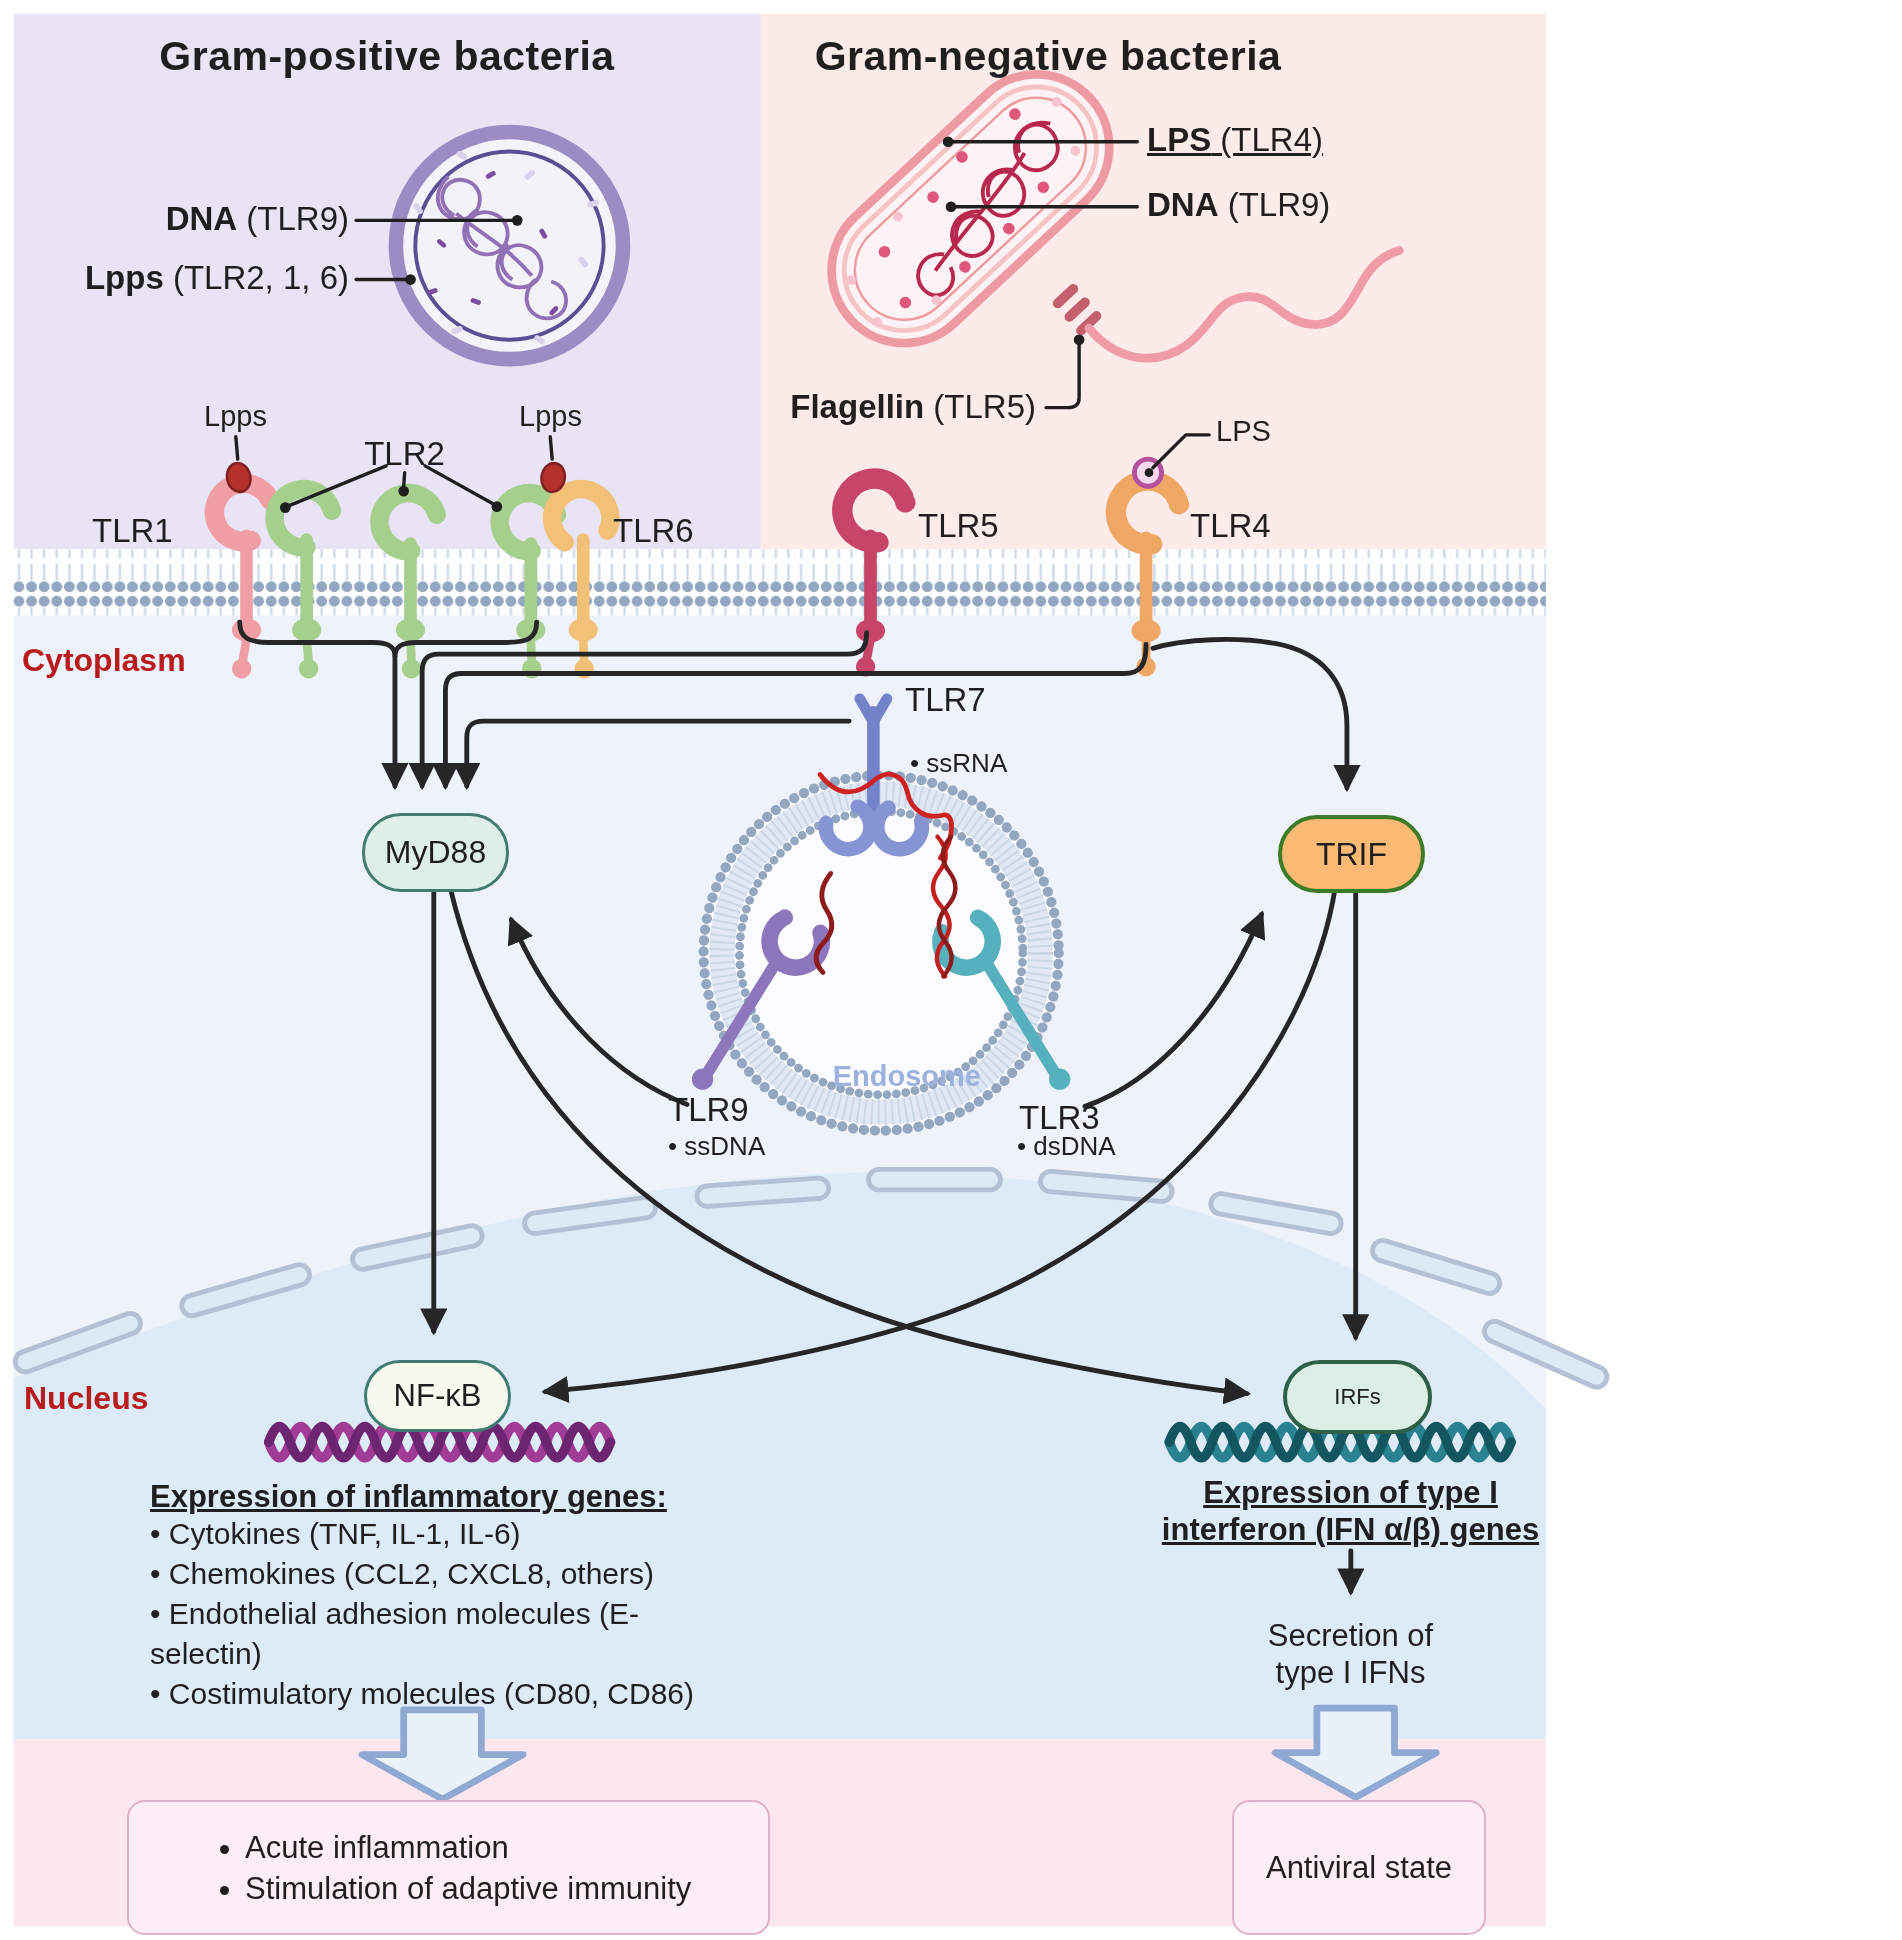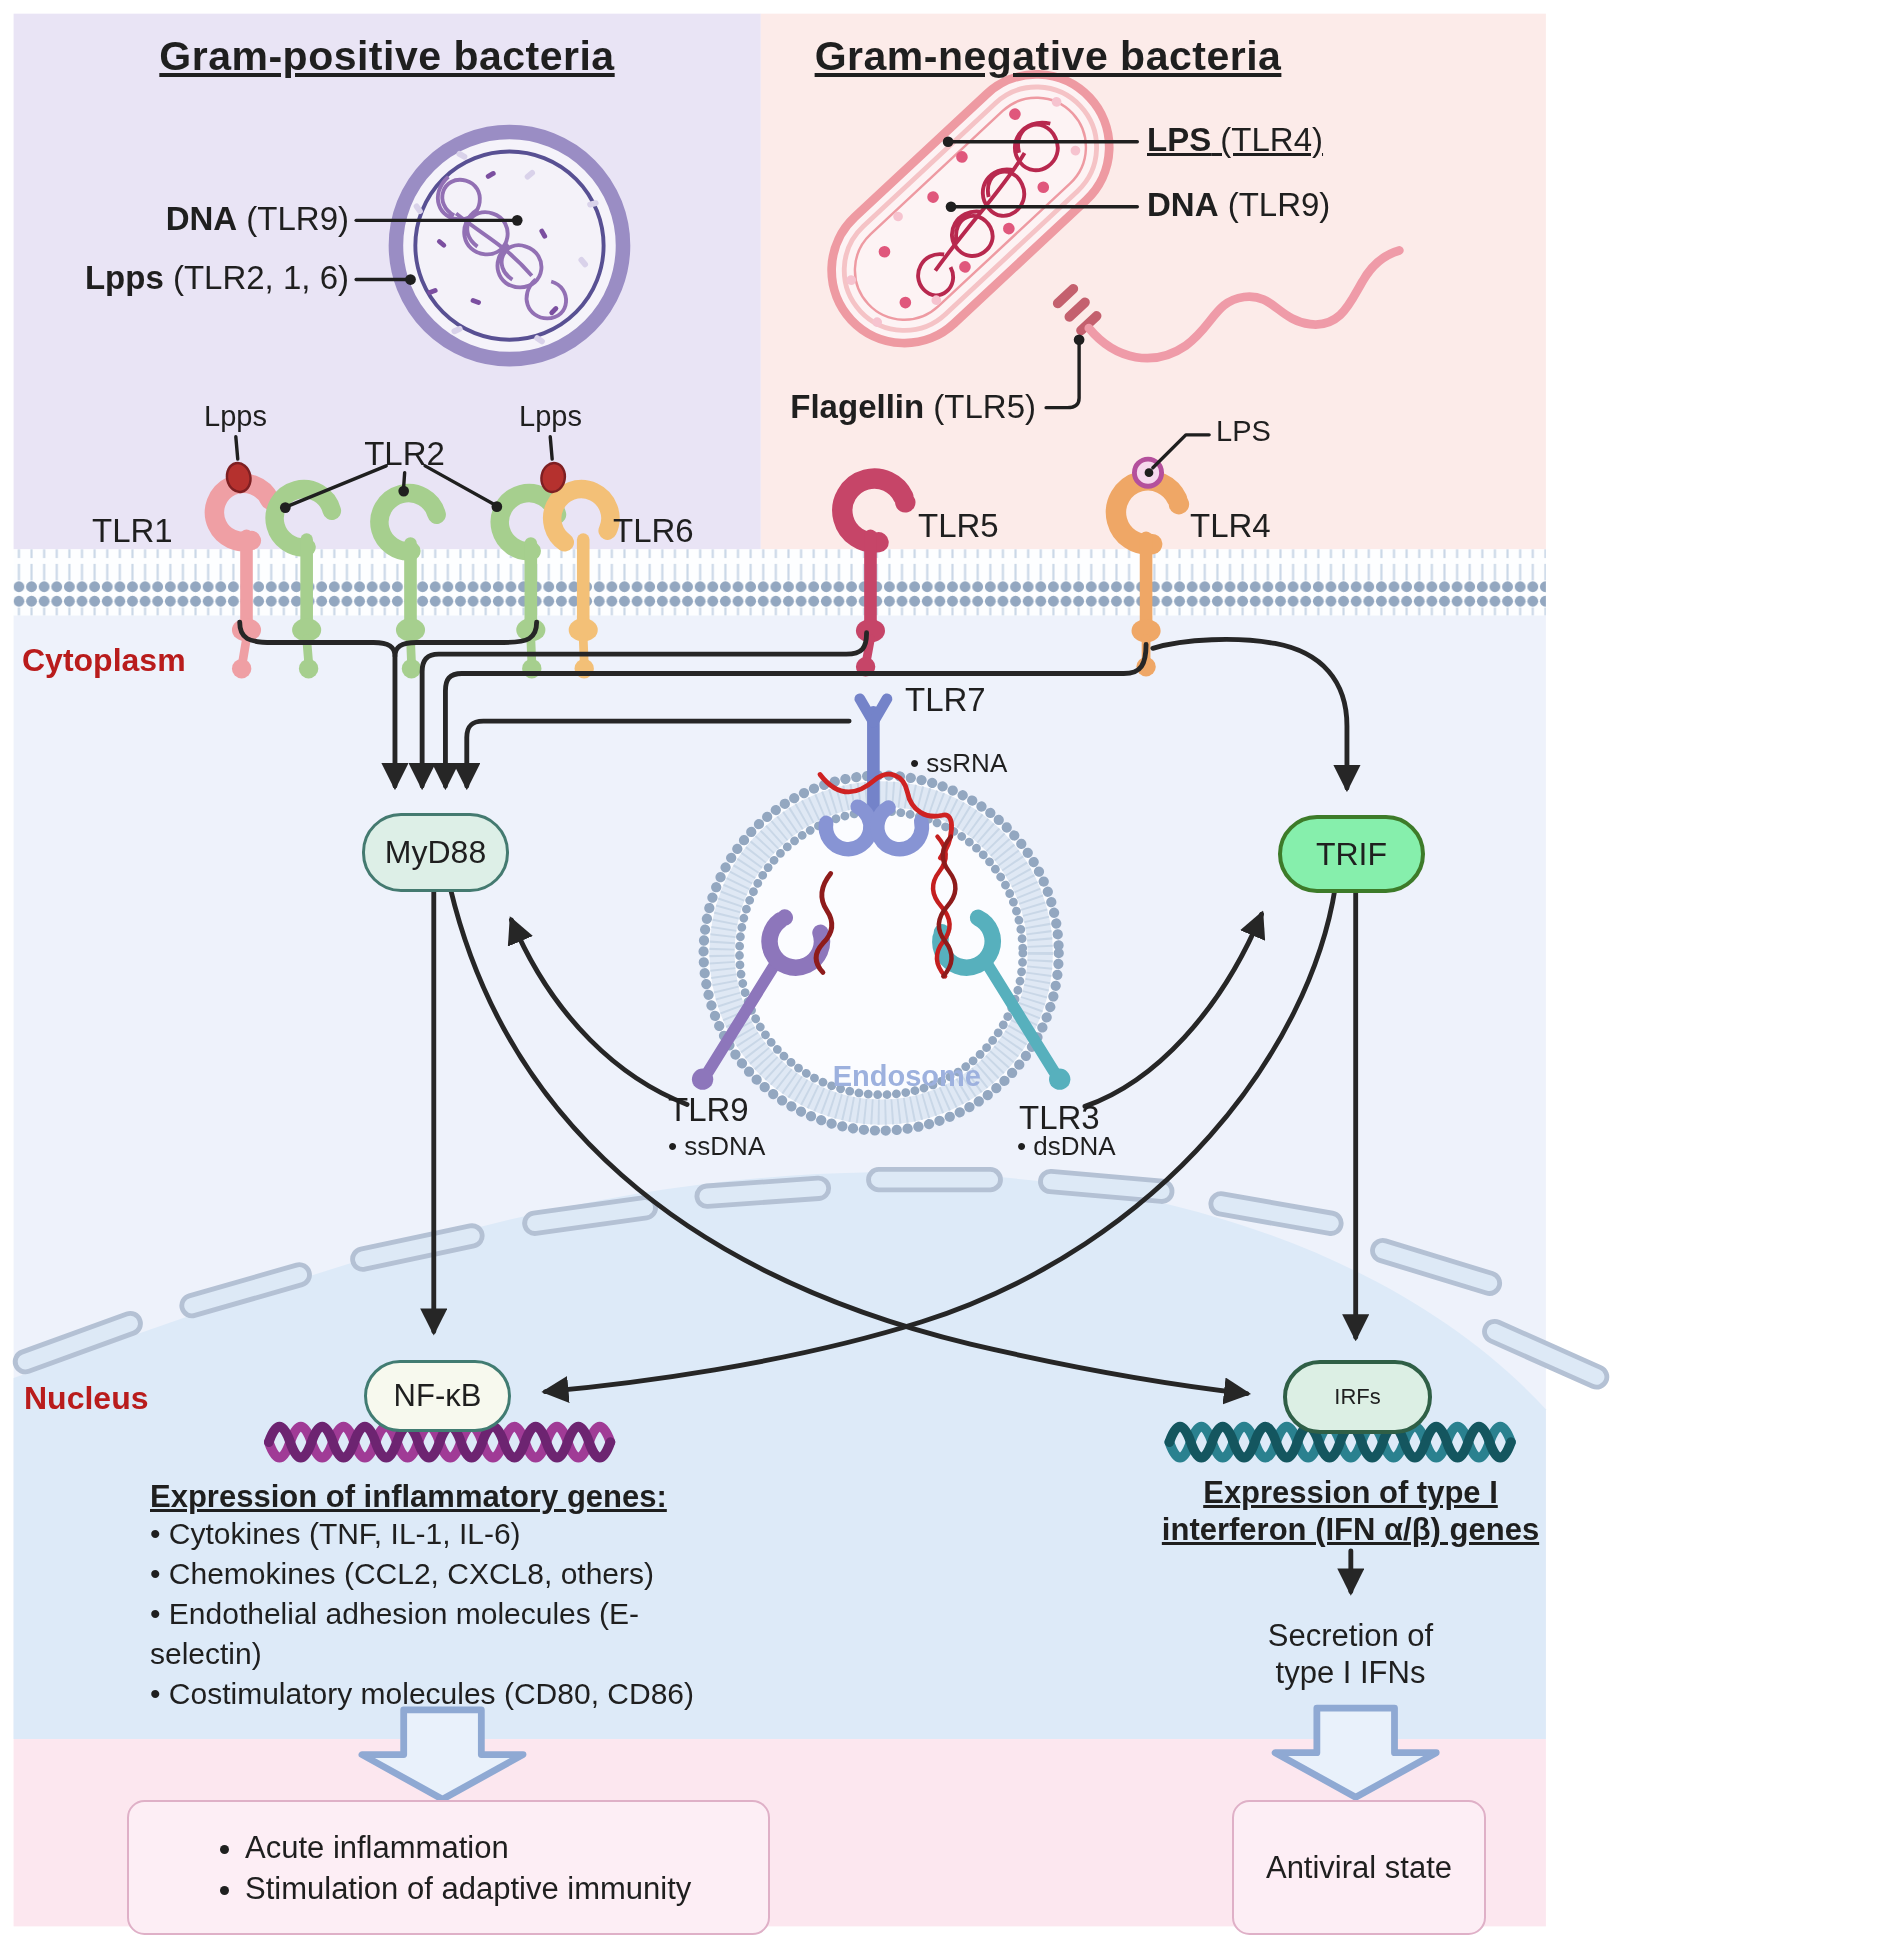--- a/index.html
+++ b/index.html
@@ -1,21 +1,21 @@
 <!DOCTYPE html>
 <html><head>
 <meta charset="utf-8">
 <style>
   html,body{margin:0;padding:0;background:#ffffff;}
   .scene{position:relative;width:1903px;height:1941px;background:#ffffff;overflow:hidden;
          font-family:"Liberation Sans", sans-serif;color:#1f1f1f;}
   .scene svg{position:absolute;left:0;top:0;}
   .txt{position:absolute;white-space:nowrap;}
   .b{font-weight:bold;}
-  .title{font-size:41px;font-weight:bold;letter-spacing:0.5px;text-decoration:underline;}
+  .title{font-size:41px;font-weight:bold;letter-spacing:0.5px;}
   .lbl34{font-size:33px;}
   .lbl30{font-size:29px;}
   .lbl27{font-size:26px;}
   .comp{font-size:32px;font-weight:bold;color:#b91c1c;}
   .endo{font-size:29px;font-weight:bold;color:#9db1de;}
   .node{position:absolute;display:flex;align-items:center;justify-content:center;font-size:32px;}
   .pill{border-radius:39px;}
   .right{text-align:right;}
   .center{text-align:center;}
   .expr-head{font-size:31px;font-weight:bold;text-decoration:underline;}
@@ -340,21 +340,21 @@
   <div class="txt lbl34" style="left:905px;top:681px;">TLR7</div>
   <div class="txt lbl27" style="left:910px;top:720px;margin-top:28px;">• ssRNA</div>
   <div class="txt lbl34" style="left:668px;top:1091px;">TLR9</div>
   <div class="txt lbl27" style="left:668px;top:1131px;">• ssDNA</div>
   <div class="txt lbl34" style="left:1019px;top:1091px;margin-top:8px;">TLR3</div>
   <div class="txt lbl27" style="left:1017px;top:1131px;">• dsDNA</div>
 
   <div class="node pill" style="left:362px;top:813px;width:141px;height:73px;background:#ddefe7;border:3.9px solid #447a70;">
       <span>MyD88</span>
     </div>
-  <div class="node pill" style="left:1278px;top:815px;width:139px;height:70px;background:#86efac;border:4.9px solid #3d7b29;">
+  <div class="node pill" style="left:1278px;top:815px;width:139px;height:70px;background:#fdba74;border:4.9px solid #3d7b29;">
       <span>TRIF</span>
     </div>
   <div class="node pill" style="left:364px;top:1360px;width:141px;height:66px;background:#f7f9ee;border:3.9px solid #417c72;font-size:31px;">
       <span>NF-κB</span>
     </div>
   <div class="node pill" style="left:1283px;top:1360px;width:141px;height:66px;background:#dcefe4;border:4.9px solid #2f5f46;font-size:22px;">
       <span>IRFs</span>
     </div>
 
   <div class="txt expr-head" style="left:150px;top:1479px;">Expression of inflammatory genes:</div>

